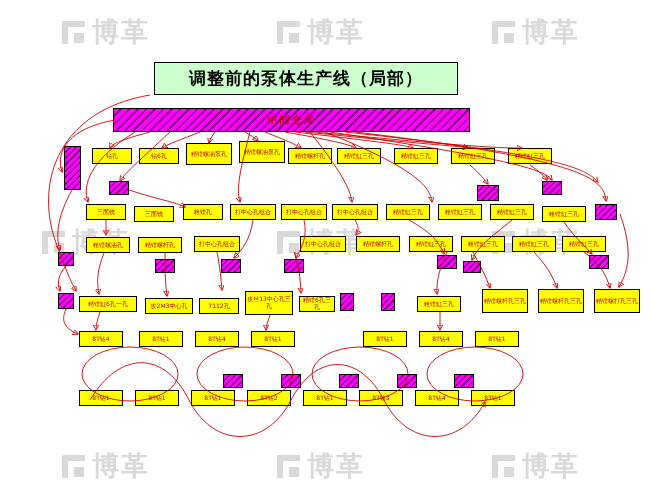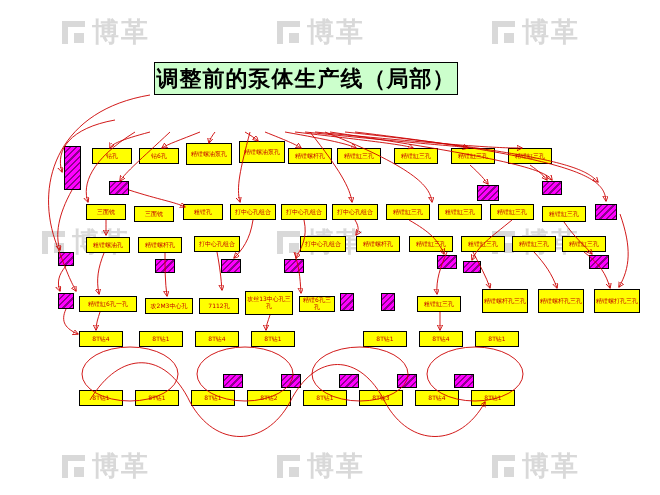--- a/index.html
+++ b/index.html
@@ -11,21 +11,21 @@
       font-weight:bold;font-size:27px;letter-spacing:2px;z-index:0;user-select:none;}
   .wm .logo{width:23px;height:23px;position:relative;display:inline-block;}
   .wm .logo::before{content:"";position:absolute;inset:0;
       border-top:6px solid currentColor;border-left:6px solid currentColor;}
   .wm .logo::after{content:"";position:absolute;right:1px;bottom:1px;width:10px;height:10px;
       background:currentColor;}
 
   
   .title{position:absolute;left:154px;top:62px;width:302px;height:31px;z-index:2;
       background:#ccffcc;border:1px solid #000;display:flex;align-items:center;justify-content:center;
-      font-family:"DejaVu Serif","Liberation Serif",serif;font-weight:bold;font-size:22px;color:#000;
+      font-family:"DejaVu Serif","Liberation Serif",serif;font-weight:bold;font-size:17px;color:#000;
       letter-spacing:1px;}
 
   
   .warehouse{position:absolute;left:113px;top:108px;width:357px;height:24px;z-index:2;
       border:1px solid #000;box-sizing:border-box;
       background:repeating-linear-gradient(135deg,#ff00ff 0 4px,#8d008d 4px 6px);
       display:flex;align-items:center;justify-content:center;
       color:#c00000;font-size:10px;font-weight:bold;letter-spacing:2px;}
 
   
@@ -78,20 +78,21 @@
         <span>博革</span>
       </div>
       <div class="wm" style="left: 492px; top: 448px;">
         <span class="logo"></span>
         <span>博革</span>
       </div>
     </div>
 
   <div class="title">调整前的泵体生产线（局部）</div>
 
+  <div class="warehouse">中间仓库</div>
 
   <div id="boxes">
       <div class="box storage" style="left: 64px; top: 146px; width: 17px; height: 44px;"></div>
       <div class="box machine" style="left: 92px; top: 148px; width: 40px; height: 16px;">钻孔</div>
       <div class="box machine" style="left: 139px; top: 148px; width: 40px; height: 16px;">钻6孔</div>
       <div class="box machine" style="left: 186px; top: 143px; width: 46px; height: 22px;">精镗螺油泵孔</div>
       <div class="box machine" style="left: 239px; top: 141px; width: 46px; height: 22px;">精镗螺油泵孔</div>
       <div class="box machine" style="left: 288px; top: 148px; width: 44px; height: 16px;">精镗螺杆孔</div>
       <div class="box machine" style="left: 337px; top: 148px; width: 44px; height: 16px;">精镗缸三孔</div>
       <div class="box machine" style="left: 394px; top: 148px; width: 44px; height: 16px;">精镗缸三孔</div>

